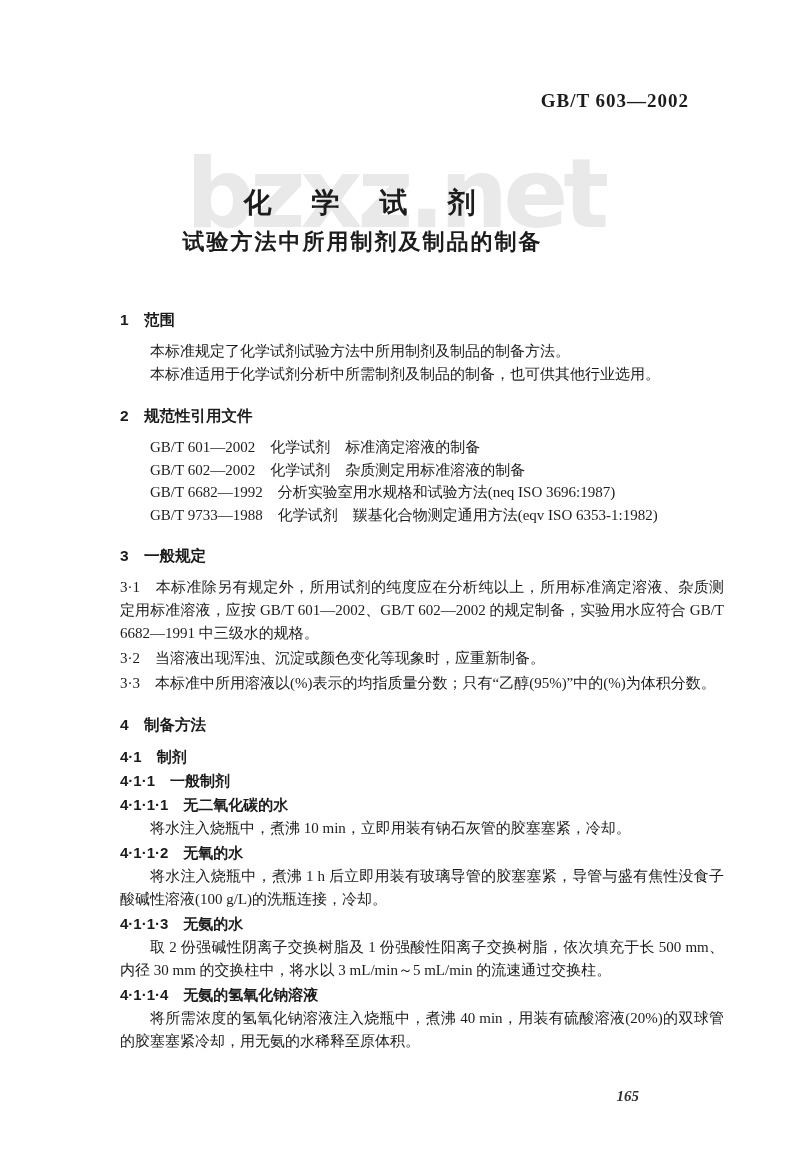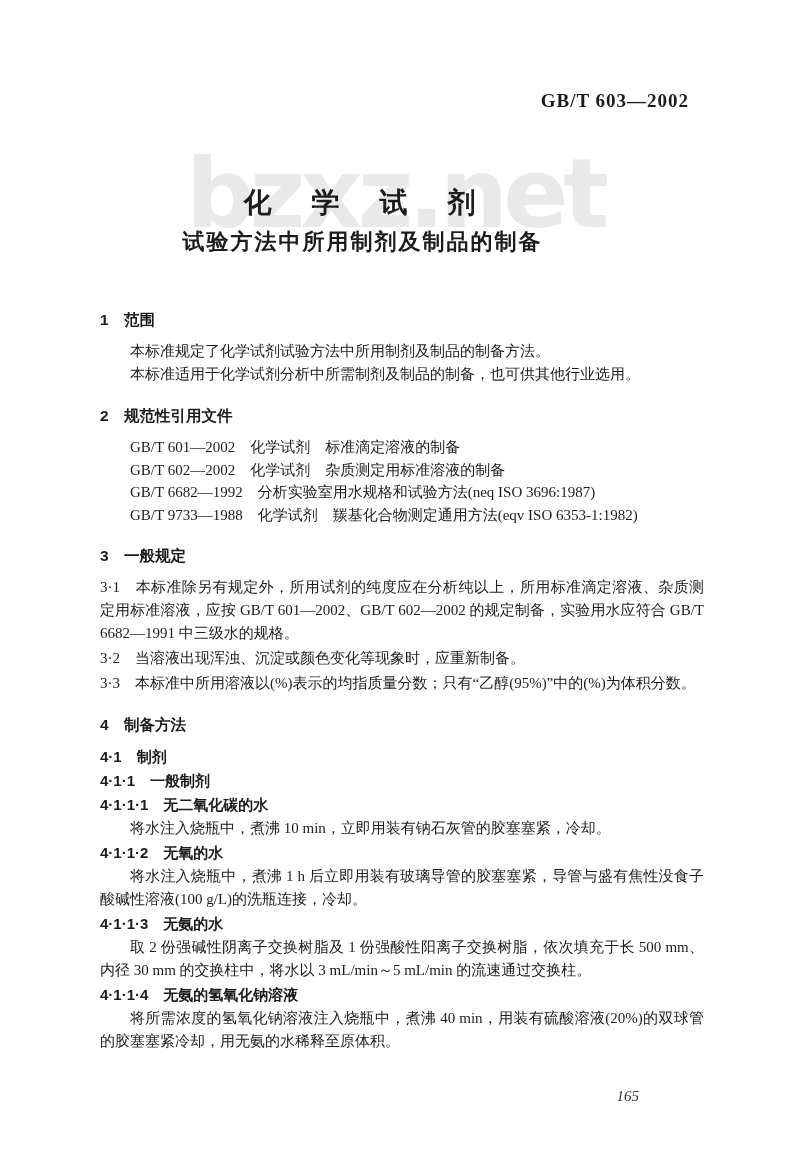--- a/index.html
+++ b/index.html
@@ -35,21 +35,21 @@
   .title-main{
     font-family:"Liberation Sans",sans-serif;
     font-size:28px;font-weight:bold;letter-spacing:6px;
   }
   .title-sub{
     font-family:Liberation Mono, monospace;
     font-size:22px;font-weight:bold;letter-spacing:2px;
     margin-top:5px;
   }
   .content{
-    position:absolute;top:278px;left:100px;width:604px;
+    position:absolute;top:278px;left:120px;width:604px;
     font-size:15px;line-height:23px;z-index:1;
   }
   .h1{
     font-family:"Liberation Sans",sans-serif;
     font-weight:bold;font-size:15.5px;
     margin:18px 0 9px 0;
   }
   .h1.first{margin-top:0;}
   .h2{
     font-family:"Liberation Sans",sans-serif;
@@ -57,20 +57,21 @@
     margin:1px 0;
   }
   .para{margin:0;text-indent:2em;text-align:justify;}
   .ref{margin:0 0 0 2em;line-height:22.5px;}
   .clause{margin:2px 0 0 0;text-align:justify;}
   .page-num{
     position:absolute;top:1058px;right:86px;
     font-size:15px;font-style:italic;
     font-family:"Liberation Serif",serif;
     color:#333;
+    font-weight:bold;
   }
 </style>
 </head>
 <body>
 
 <div class="page">
 
   <div class="doc-code">GB/T 603—2002</div>
 
   <div class="watermark">bzxz.net</div>

